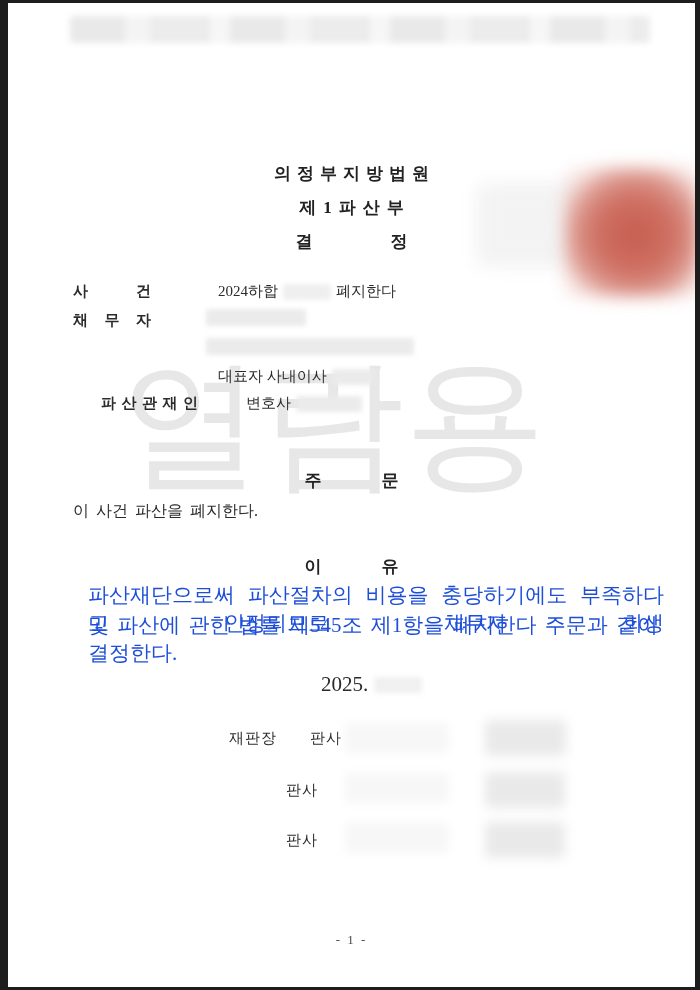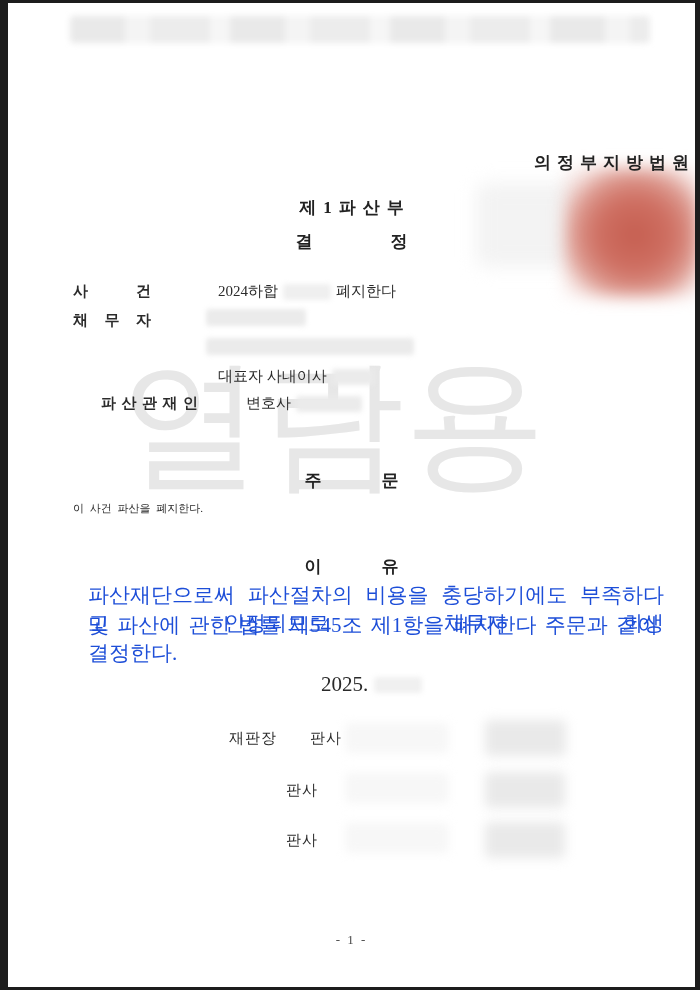--- a/index.html
+++ b/index.html
@@ -50,21 +50,21 @@
     white-space:nowrap;
   }
   .content{position:absolute;inset:0;z-index:1;}
   
   .head{
     left:0;width:100%;
     text-align:center;
     font-family:"Liberation Sans","DejaVu Sans",sans-serif;
     font-weight:700;font-size:17px;color:#222;
   }
-  .court-name{top:148px;letter-spacing:6px;text-indent:6px;text-align:right;}
+  .court-name{top:159px;letter-spacing:6px;text-indent:6px;}
   .division{top:193px;letter-spacing:7px;text-indent:7px;font-family:Liberation Serif, serif;}
   .pair{display:flex;justify-content:center;}
   .pair-wide{gap:78px;}
   .pair-mid{gap:60px;}
   .decision-title{top:227px;}
   .order-heading{top:466px;}
   .reason-heading{top:552px;}
   
   .label-box{
     left:65px;width:78px;
@@ -79,21 +79,21 @@
   .trustee-label{
     left:65px;font-size:15px;font-weight:600;color:#2b2b2b;
     letter-spacing:5.5px;white-space:nowrap;
   }
   .blur1{left:198px;top:306px;width:100px;height:17px;}
   .blur2{left:198px;top:335px;width:208px;height:17px;}
   .blur-rep{width:42px;height:16px;}
   .blur-attorney{width:66px;height:16px;}
   .blur-caseno{width:48px;height:16px;background:#efefef;}
   
-  .order-text{left:65px;top:498px;font-size:11px;word-spacing:3px;color:#2a2a2a;}
+  .order-text{left:65px;top:498px;font-size:16px;word-spacing:3px;color:#2a2a2a;}
   .reason-line{left:80px;width:576px;font-size:21px;color:#1d4ed8;word-spacing:3px;}
   .reason-l1{top:578px;text-align:justify;text-align-last:justify;}
   .reason-l2{top:608px;}
   
   .date-line{left:313px;top:669px;font-size:21px;display:flex;align-items:center;gap:6px;color:#2a2a2a;}
   .blur-date{width:48px;height:16px;background:#f0f0f0;}
   
   .judge-row{font-size:15px;color:#2b2b2b;}
   .jr-role{left:197px;letter-spacing:1px;}
   .jr-title{left:278px;letter-spacing:1px;}

